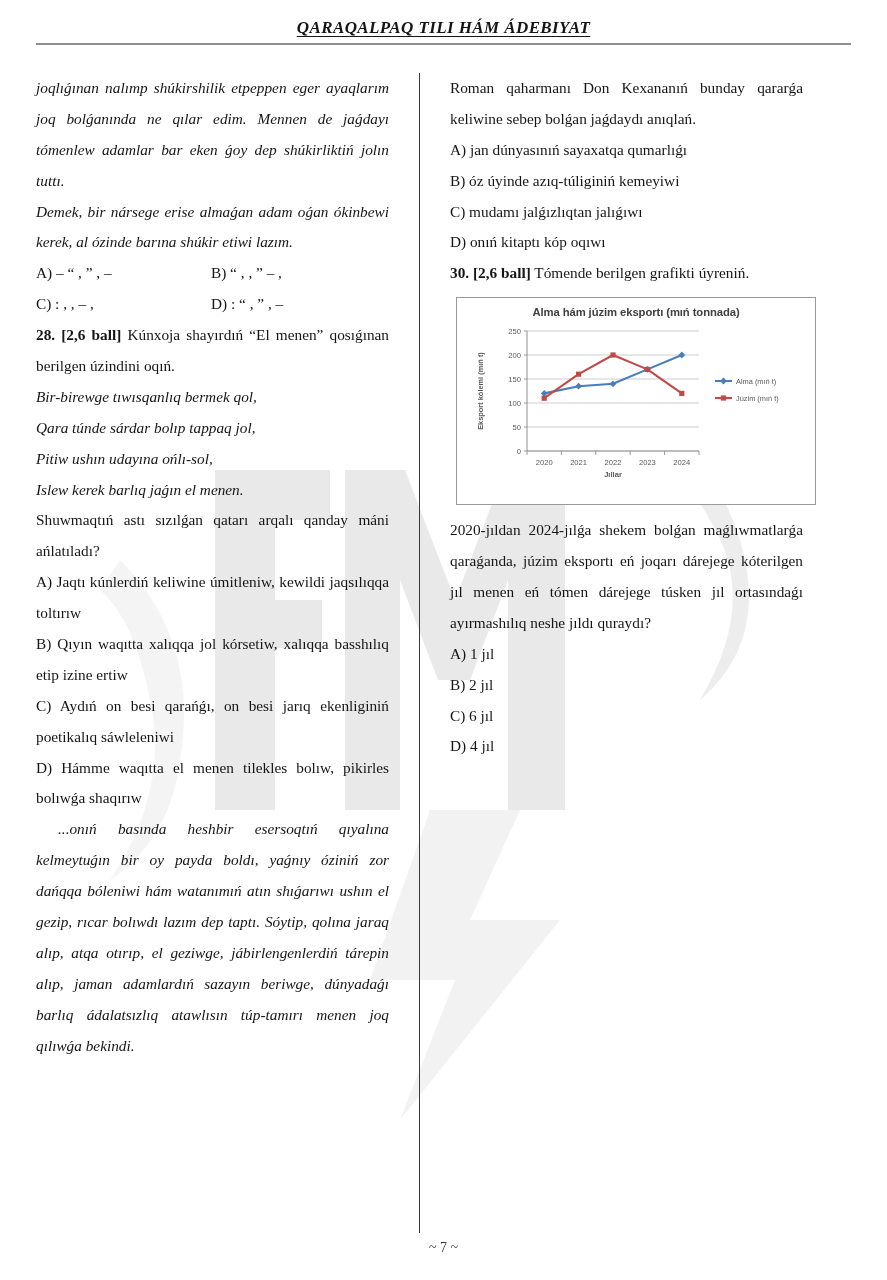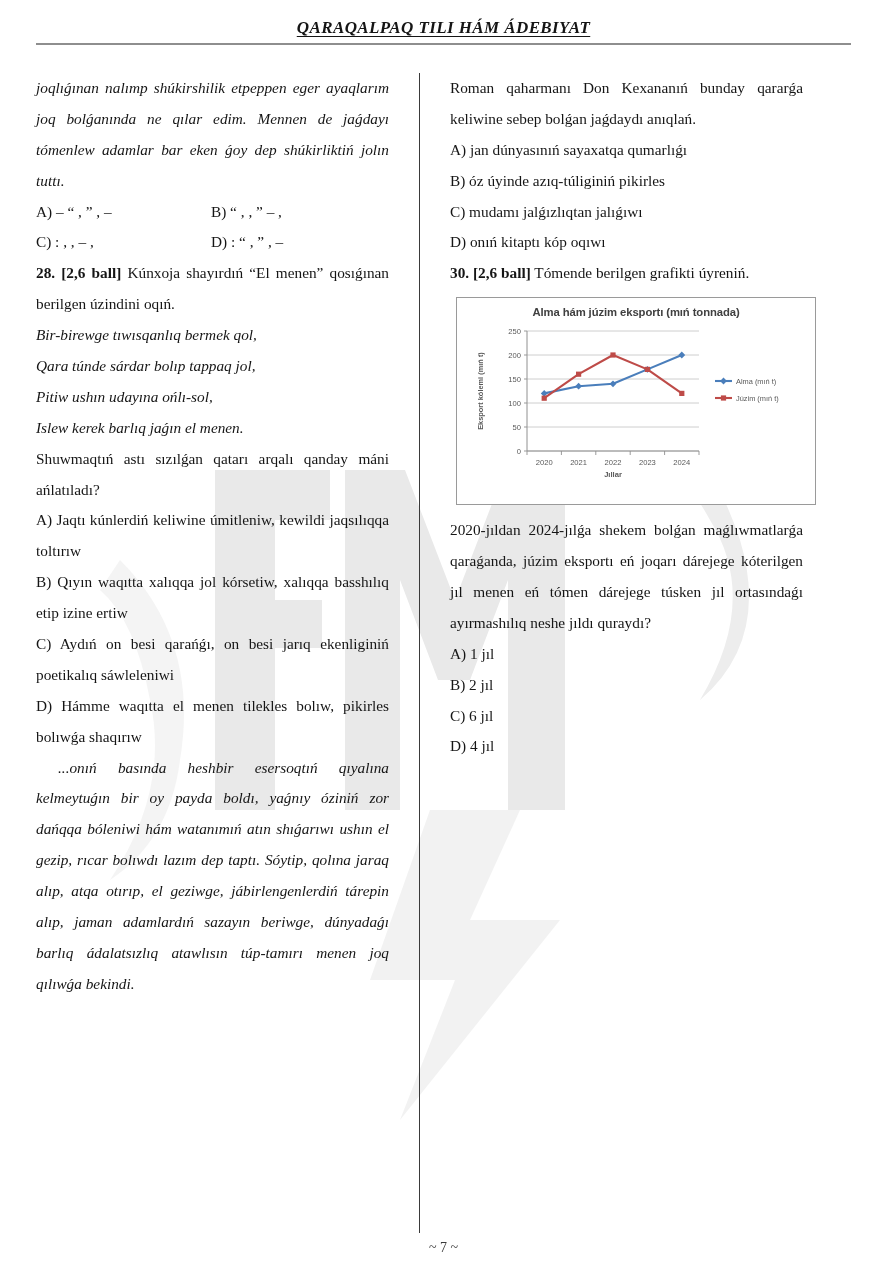--- a/index.html
+++ b/index.html
@@ -144,20 +144,21 @@
   <div class="runhead">
     <span>QARAQALPAQ TILI HÁM ÁDEBIYAT</span>
   </div>
   <div class="head-rule"></div>
 
   <div class="columns">
 
     <div class="col col-left">
 
       <p class="ln ital">joqlıǵınan nalımp shúkirshilik etpeppen eger ayaqlarım joq bolǵanında ne qılar edim. Mennen de jaǵdayı tómenlew adamlar bar eken ǵoy dep shúkirliktiń jolın tuttı.</p>
+      <p class="ln ital">Demek, bir nársege erise almaǵan adam oǵan ókinbewi kerek, al ózinde barına shúkir etiwi lazım.</p>
 
       <div class="opt2">
         <span>A) – “ , ” , –</span>
         <span>B) “ , , ” – ,</span>
       </div>
       <div class="opt2">
         <span>C) : , , – ,</span>
         <span>D) : “ , ” , –</span>
       </div>
 
@@ -185,21 +186,21 @@
       <p class="ln ital indent">...onıń basında heshbir esersoqtıń qıyalına kelmeytuǵın bir oy payda boldı, yaǵnıy óziniń zor dańqqa bóleniwi hám watanımıń atın shıǵarıwı ushın el gezip, rıcar bolıwdı lazım dep taptı. Sóytip, qolına jaraq alıp, atqa otırıp, el geziwge, jábirlengenlerdiń tárepin alıp, jaman adamlardıń sazayın beriwge, dúnyadaǵı barlıq ádalatsızlıq atawlısın túp-tamırı menen joq qılıwǵa bekindi.</p>
     </div>
 
     <div class="col-div"></div>
 
     <div class="col col-right">
 
       <p class="ln">Roman qaharmanı Don Kexananıń bunday qararǵa keliwine sebep bolǵan jaǵdaydı anıqlań.</p>
 
       <p class="ln nojust">A) jan dúnyasınıń sayaxatqa qumarlıǵı</p>
-      <p class="ln nojust">B) óz úyinde azıq-túliginiń pikirles</p>
+      <p class="ln nojust">B) óz úyinde azıq-túliginiń kemeyiwi</p>
       <p class="ln nojust">C) mudamı jalǵızlıqtan jalıǵıwı</p>
       <p class="ln nojust">D) onıń kitaptı kóp oqıwı</p>
 
       <p class="ln">
         <span class="qnum">30.</span>
         <span class="qnum">[2,6 ball]</span>
         <span>Tómende berilgen grafikti úyreniń.</span>
       </p>
 
       <div class="chart-box">

